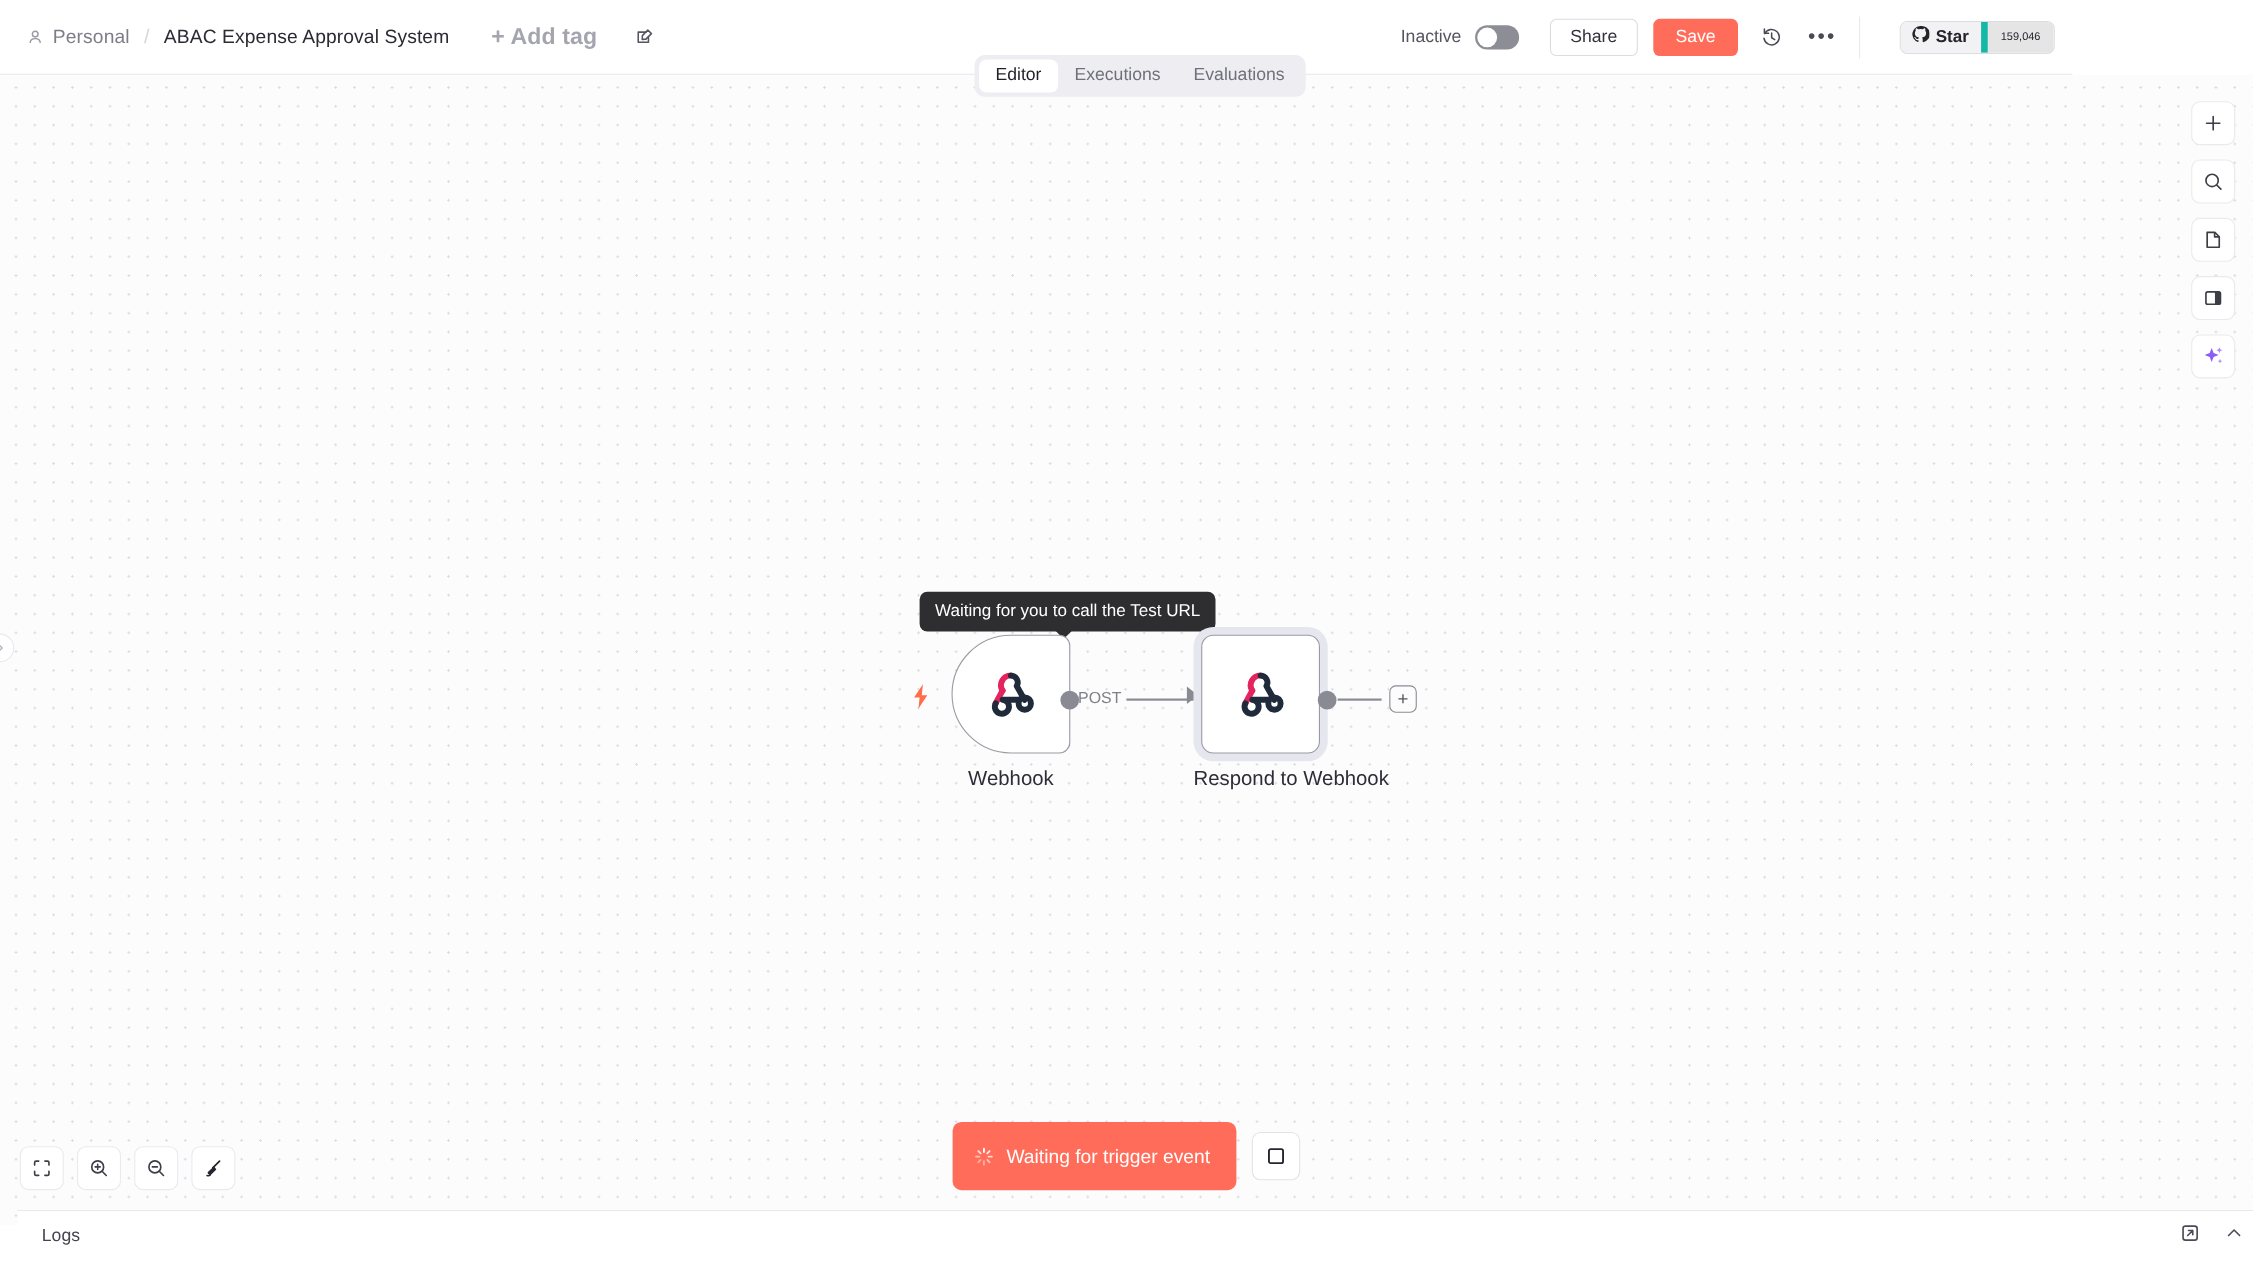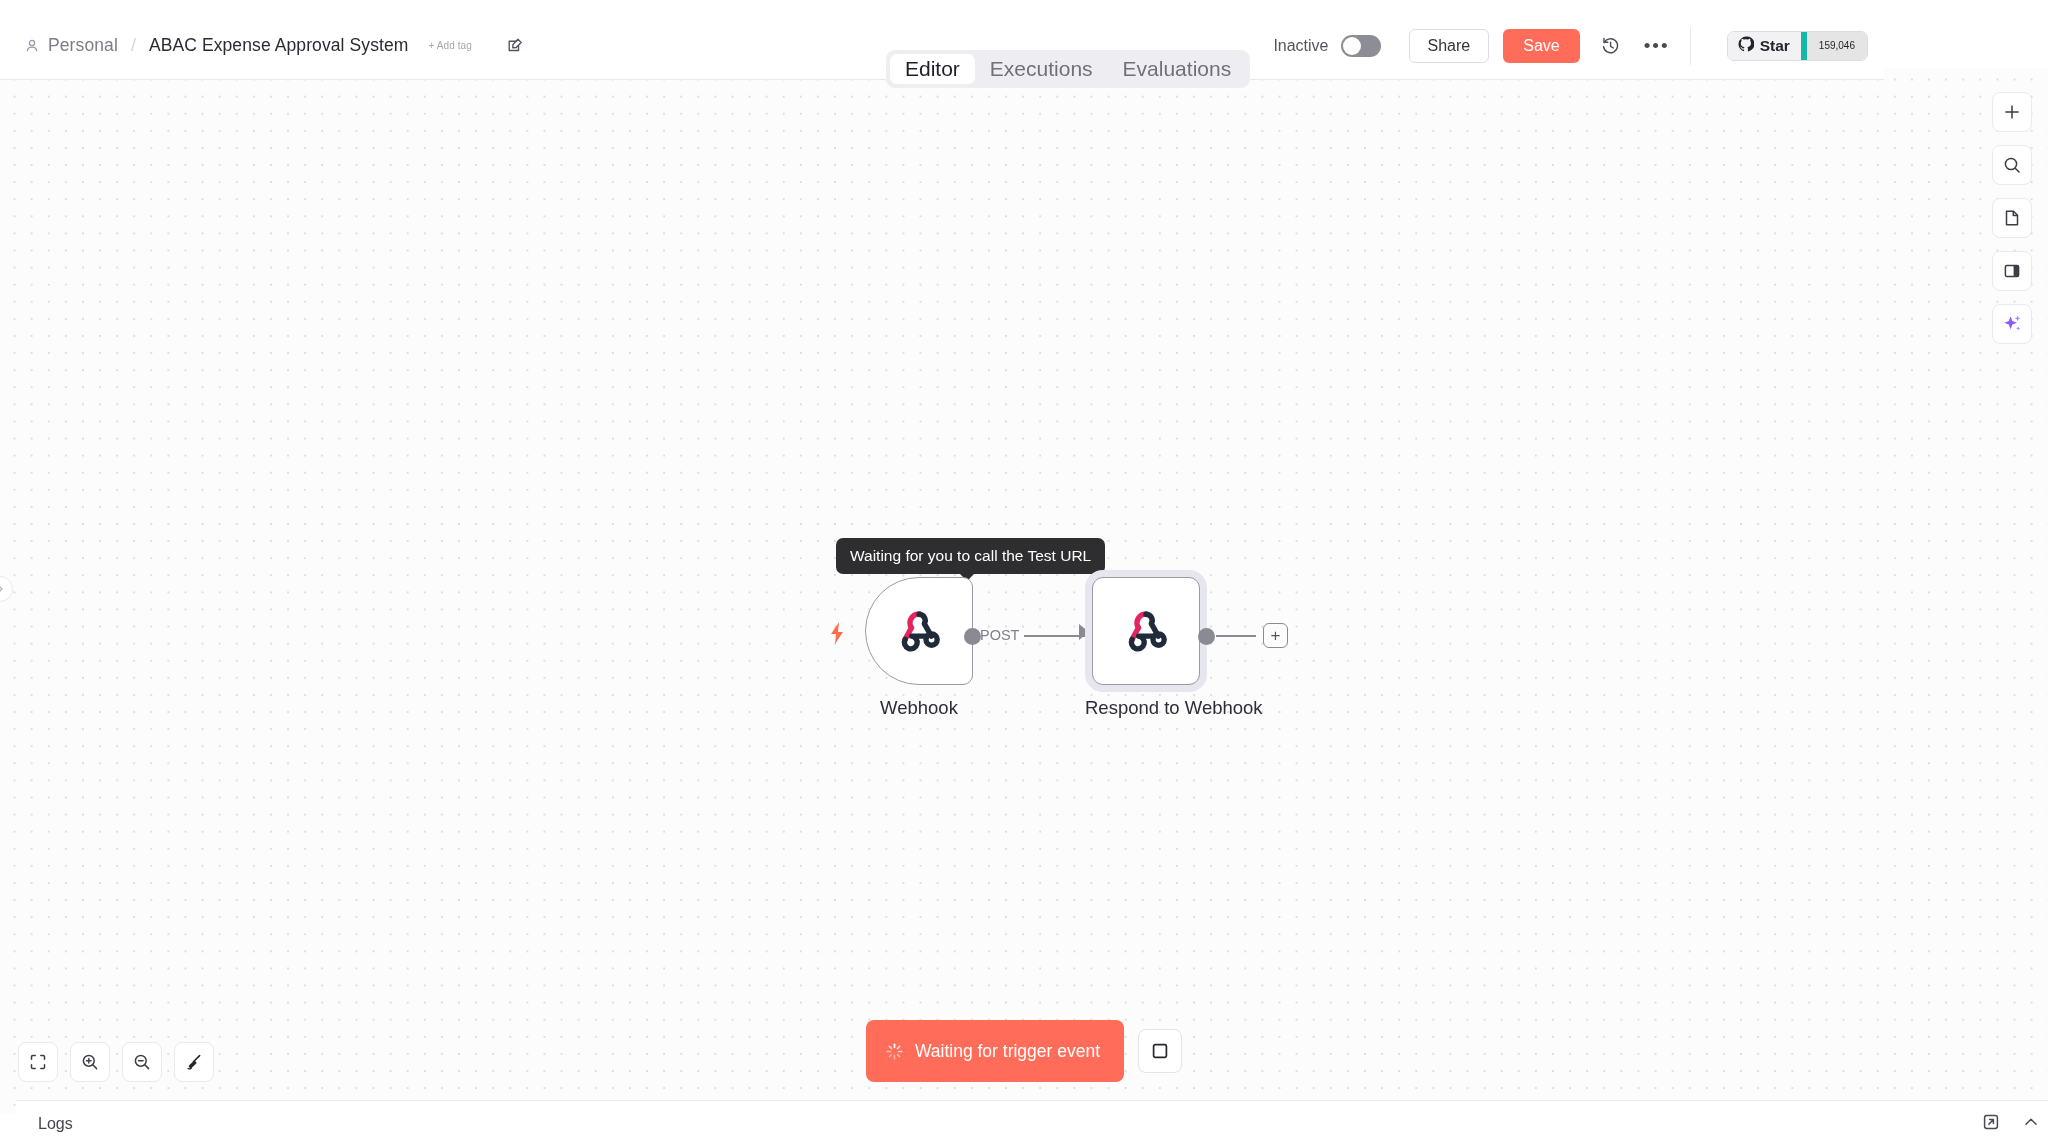--- a/index.html
+++ b/index.html
@@ -6,38 +6,38 @@
   html, body {
     width: 2048px; height: 1146px;
     font-family: "Liberation Sans", sans-serif;
     background: #ffffff;
     overflow: hidden;
   }
   body { position: relative; }
 
   
   .header {
-    position: absolute; top: 12px; left: 0;
+    position: absolute; top: 0; left: 0;
     width: 1884px; height: 68px;
     background: #ffffff;
     border-bottom: 1px solid #e9e9ed;
     display: flex; align-items: center;
     z-index: 40;
   }
   .hdr-left { display: flex; align-items: center; padding-left: 24px; gap: 0; }
   .person-icon { width: 16px; height: 16px; margin-right: 8px; display:block; }
   .crumb-personal {
     font-size: 17.5px; color: #7d7d87; letter-spacing: .1px;
   }
   .crumb-sep { font-size: 18px; color: #d6d6dc; margin: 0 13px; }
   .crumb-title {
     font-size: 17.5px; color: #2b2b36; letter-spacing: .1px;
   }
   .add-tag {
-    font-size: 10px; color: #a5a5af; margin-left: 20px; letter-spacing: .1px;
+    font-size: 21px; color: #a5a5af; margin-left: 38px; letter-spacing: .1px; font-weight: bold;
   }
   .note-icon { margin-left: 34px; width: 19px; height: 19px; display:block; }
 
   .hdr-right {
     margin-left: auto; display: flex; align-items: center;
     padding-right: 16px; gap: 0;
   }
   .inactive-label { font-size: 16px; color: #55555f; margin-right: 12px; }
   .toggle {
     width: 40px; height: 22px; border-radius: 11px;
@@ -87,21 +87,21 @@
   
   .tabs {
     position: absolute; top: 50px; left: 886px;
     height: 38px; background: #eeeef2; border-radius: 9px;
     display: flex; align-items: center; padding: 4px;
     z-index: 45;
   }
   .tab {
     height: 30px; padding: 0 15px; border-radius: 7px;
     display: flex; align-items: center;
-    font-size: 21px; color: #70707b;
+    font-size: 16px; color: #70707b;
   }
   .tab.active { background: #ffffff; color: #1f1f28; }
 
   
   .canvas {
     position: absolute; top: 68px; left: 0;
     width: 2048px; height: 1046px;
     background-color: #fcfcfd;
     background-image: radial-gradient(circle, #dcdce4 1.1px, transparent 1.2px);
     background-size: 17.1px 17.1px;

